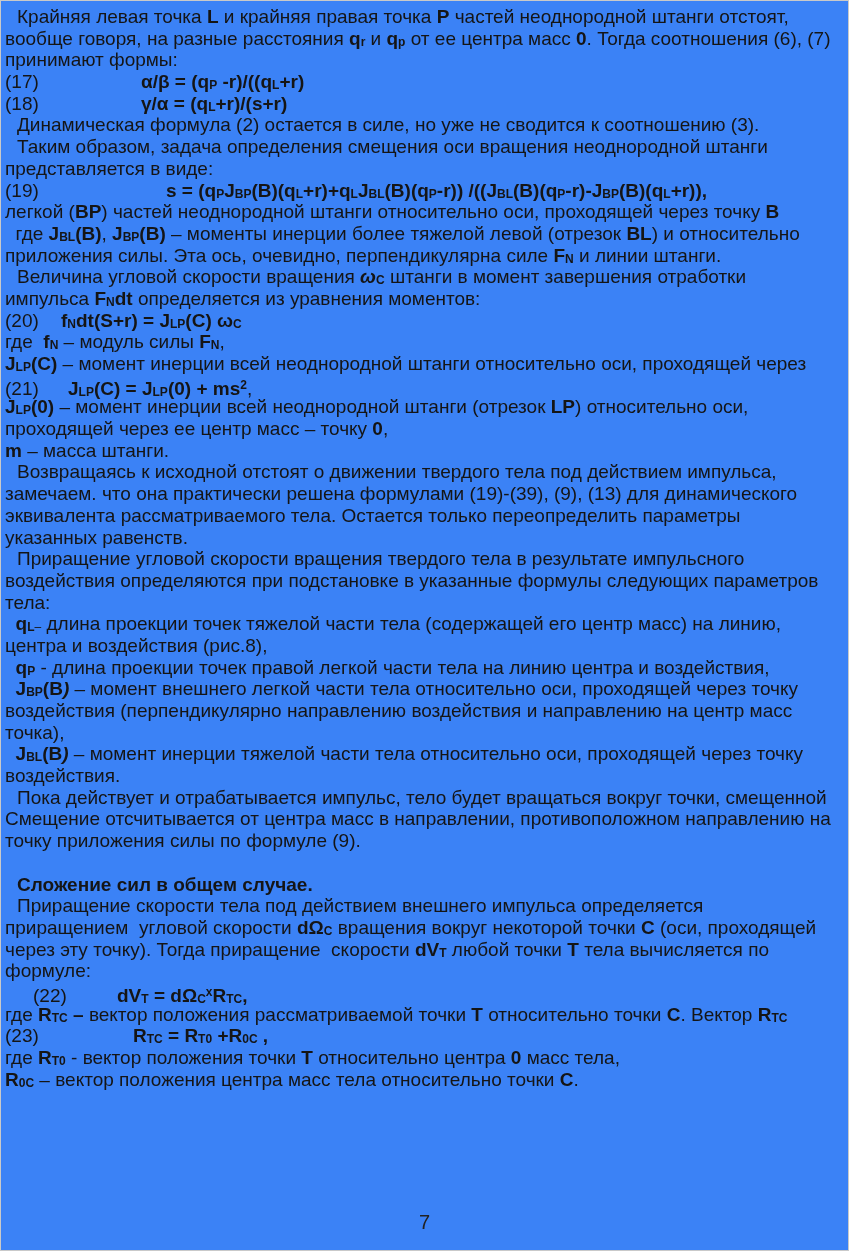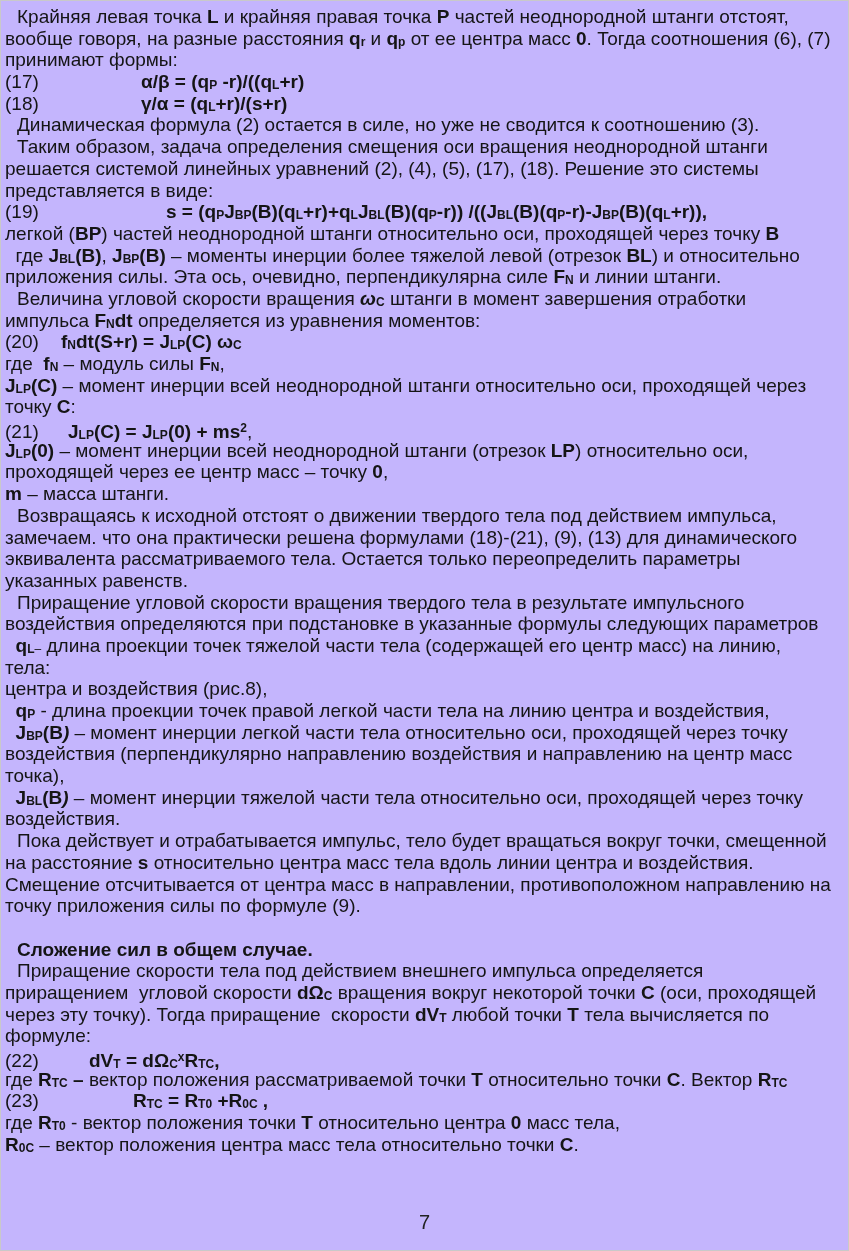--- a/index.html
+++ b/index.html
@@ -1,19 +1,19 @@
 <!DOCTYPE html>
 <html lang="ru"><head>
 <meta charset="utf-8">
 <style>
   html,body { margin:0; padding:0; background:#ffffff; }
   .page {
     position:relative;
     width:849px; height:1251px;
-    background:#c4b5fd;
+    background:#3b82f6;
     box-shadow: inset 0 0 0 1px #c9c9c9;
     font-family:"Liberation Sans", sans-serif;
     font-size:19px;
     line-height:21.7px;
     color:#151515;
     overflow:hidden;
     -webkit-font-smoothing:antialiased;
   }
   .doc-body { position:absolute; top:6px; left:5px; right:6px; }
   .line { white-space:pre; height:21.7px; }
@@ -33,62 +33,59 @@
 
 <div class="page">
   <div class="doc-body" id="doc-body">
       <div class="line indent"><span>Крайняя левая точка </span><span class="b">L</span><span> и крайняя правая точка </span><span class="b">P</span><span> частей неоднородной штанги отстоят,</span></div>
       <div class="line"><span>вообще говоря, на разные расстояния </span><span class="b">q</span><span class="b sub">r</span><span> и </span><span class="b">q</span><span class="b sub">p</span><span> от ее центра масс </span><span class="b">0</span><span>. Тогда соотношения (6), (7)</span></div>
       <div class="line"><span>принимают формы:</span></div>
       <div class="line"><span class="num" style="width: 136px;">(17)</span><span class="b">α/β = (q</span><span class="b sub">P</span><span class="b"> -r)/((q</span><span class="b sub">L</span><span class="b">+r)</span></div>
       <div class="line"><span class="num" style="width: 136px;">(18)</span><span class="b">γ/α = (q</span><span class="b sub">L</span><span class="b">+r)/(s+r)</span></div>
       <div class="line indent"><span>Динамическая формула (2) остается в силе, но уже не сводится к соотношению (3).</span></div>
       <div class="line indent"><span>Таким образом, задача определения смещения оси вращения неоднородной штанги</span></div>
-      <div class="line"><span>решается системой линейных уравнений (2), (4), (5), (17), (18). Решение это системы</span></div>
       <div class="line"><span>представляется в виде:</span></div>
       <div class="line"><span class="num" style="width: 161px;">(19)</span><span class="b">s = (q</span><span class="b sub">P</span><span class="b">J</span><span class="b sub">BP</span><span class="b">(B)(q</span><span class="b sub">L</span><span class="b">+r)+q</span><span class="b sub">L</span><span class="b">J</span><span class="b sub">BL</span><span class="b">(B)(q</span><span class="b sub">P</span><span class="b">-r)) /((J</span><span class="b sub">BL</span><span class="b">(B)(q</span><span class="b sub">P</span><span class="b">-r)-J</span><span class="b sub">BP</span><span class="b">(B)(q</span><span class="b sub">L</span><span class="b">+r)),</span></div>
       <div class="line"><span>легкой (</span><span class="b">BP</span><span>) частей неоднородной штанги относительно оси, проходящей через точку </span><span class="b">B</span></div>
       <div class="line"><span>  где </span><span class="b">J</span><span class="b sub">BL</span><span class="b">(B)</span><span>, </span><span class="b">J</span><span class="b sub">BP</span><span class="b">(B)</span><span> – моменты инерции более тяжелой левой (отрезок </span><span class="b">BL</span><span>) и относительно</span></div>
       <div class="line"><span>приложения силы. Эта ось, очевидно, перпендикулярна силе </span><span class="b">F</span><span class="b sub">N</span><span> и линии штанги.</span></div>
       <div class="line indent"><span>Величина угловой скорости вращения </span><span class="b i">ω</span><span class="b sub">C</span><span> штанги в момент завершения отработки</span></div>
       <div class="line"><span>импульса </span><span class="b">F</span><span class="b sub">N</span><span class="b">dt</span><span> определяется из уравнения моментов:</span></div>
       <div class="line"><span class="num" style="width: 56px;">(20)</span><span class="b">f</span><span class="b sub">N</span><span class="b">dt(S+r) = J</span><span class="b sub">LP</span><span class="b">(C) </span><span class="b">ω</span><span class="b sub">C</span></div>
       <div class="line"><span>где  </span><span class="b">f</span><span class="b sub">N</span><span> – модуль силы </span><span class="b">F</span><span class="b sub">N</span><span>,</span></div>
       <div class="line"><span class="b">J</span><span class="b sub">LP</span><span class="b">(C)</span><span> – момент инерции всей неоднородной штанги относительно оси, проходящей через</span></div>
-      <div class="line"><span>точку </span><span class="b">C</span><span>:</span></div>
       <div class="line"><span class="num" style="width: 63px;">(21)</span><span class="b">J</span><span class="b sub">LP</span><span class="b">(C) = J</span><span class="b sub">LP</span><span class="b">(0) + ms</span><span class="b sup">2</span><span>,</span></div>
       <div class="line"><span class="b">J</span><span class="b sub">LP</span><span class="b">(0)</span><span> – момент инерции всей неоднородной штанги (отрезок </span><span class="b">LP</span><span>) относительно оси,</span></div>
       <div class="line"><span>проходящей через ее центр масс – точку </span><span class="b">0</span><span>,</span></div>
       <div class="line"><span class="b">m</span><span> – масса штанги.</span></div>
       <div class="line indent"><span>Возвращаясь к исходной отстоят о движении твердого тела под действием импульса,</span></div>
-      <div class="line"><span>замечаем. что она практически решена формулами (18)-(21), (9), (13) для динамического</span></div>
+      <div class="line"><span>замечаем. что она практически решена формулами (19)-(39), (9), (13) для динамического</span></div>
       <div class="line"><span>эквивалента рассматриваемого тела. Остается только переопределить параметры</span></div>
       <div class="line"><span>указанных равенств.</span></div>
       <div class="line indent"><span>Приращение угловой скорости вращения твердого тела в результате импульсного</span></div>
       <div class="line"><span>воздействия определяются при подстановке в указанные формулы следующих параметров</span></div>
+      <div class="line"><span>тела:</span></div>
       <div class="line"><span>  </span><span class="b">q</span><span class="b sub">L</span><span class="sub">–</span><span> длина проекции точек тяжелой части тела (содержащей его центр масс) на линию,</span></div>
-      <div class="line"><span>тела:</span></div>
       <div class="line"><span>центра и воздействия (рис.8),</span></div>
       <div class="line"><span>  </span><span class="b">q</span><span class="b sub">P</span><span> - длина проекции точек правой легкой части тела на линию центра и воздействия,</span></div>
-      <div class="line"><span>  </span><span class="b">J</span><span class="b sub">BP</span><span class="b">(B</span><span class="b i">)</span><span> – момент инерции легкой части тела относительно оси, проходящей через точку</span></div>
+      <div class="line"><span>  </span><span class="b">J</span><span class="b sub">BP</span><span class="b">(B</span><span class="b i">)</span><span> – момент внешнего легкой части тела относительно оси, проходящей через точку</span></div>
       <div class="line"><span>воздействия (перпендикулярно направлению воздействия и направлению на центр масс</span></div>
       <div class="line"><span>точка),</span></div>
       <div class="line"><span>  </span><span class="b">J</span><span class="b sub">BL</span><span class="b">(B</span><span class="b i">)</span><span> – момент инерции тяжелой части тела относительно оси, проходящей через точку</span></div>
       <div class="line"><span>воздействия.</span></div>
       <div class="line indent"><span>Пока действует и отрабатывается импульс, тело будет вращаться вокруг точки, смещенной</span></div>
-      <div class="line"><span>на расстояние </span><span class="b">s</span><span> относительно центра масс тела вдоль линии центра и воздействия.</span></div>
       <div class="line"><span>Смещение отсчитывается от центра масс в направлении, противоположном направлению на</span></div>
       <div class="line"><span>точку приложения силы по формуле (9).</span></div>
       <div class="line"></div>
       <div class="line indent"><span class="b">Сложение сил в общем случае.</span></div>
       <div class="line indent"><span>Приращение скорости тела под действием внешнего импульса определяется</span></div>
       <div class="line"><span>приращением  угловой скорости </span><span class="b">dΩ</span><span class="b sub">C</span><span> вращения вокруг некоторой точки </span><span class="b">C</span><span> (оси, проходящей</span></div>
       <div class="line"><span>через эту точку). Тогда приращение  скорости </span><span class="b">dV</span><span class="b sub">T</span><span> любой точки </span><span class="b">T</span><span> тела вычисляется по</span></div>
       <div class="line"><span>формуле:</span></div>
-      <div class="line"><span class="num" style="width: 84px;">(22)</span><span class="b">dV</span><span class="b sub">T</span><span class="b"> = </span><span class="b">dΩ</span><span class="b sub">C</span><span class="b sup">x</span><span class="b">R</span><span class="b sub">TC</span><span class="b">,</span></div>
+      <div class="line"><span class="num" style="width: 84px; margin-left: 28px;">(22)</span><span class="b">dV</span><span class="b sub">T</span><span class="b"> = </span><span class="b">dΩ</span><span class="b sub">C</span><span class="b sup">x</span><span class="b">R</span><span class="b sub">TC</span><span class="b">,</span></div>
       <div class="line"><span>где </span><span class="b">R</span><span class="b sub">TC</span><span class="b"> – </span><span>вектор положения рассматриваемой точки </span><span class="b">T</span><span> относительно точки </span><span class="b">C</span><span>. Вектор </span><span class="b">R</span><span class="b sub">TC</span></div>
       <div class="line"><span class="num" style="width: 128px;">(23)</span><span class="b">R</span><span class="b sub">TC</span><span class="b"> = R</span><span class="b sub">T0</span><span class="b"> +R</span><span class="b sub">0C</span><span class="b"> ,</span></div>
       <div class="line"><span>где </span><span class="b">R</span><span class="b sub">T0</span><span> - вектор положения точки </span><span class="b">T</span><span> относительно центра </span><span class="b">0</span><span> масс тела,</span></div>
       <div class="line"><span class="b">R</span><span class="b sub">0C</span><span> – вектор положения центра масс тела относительно точки </span><span class="b">C</span><span>.</span></div>
     </div>
   <div class="footer">
     <span>7</span>
   </div>
 </div>
 

